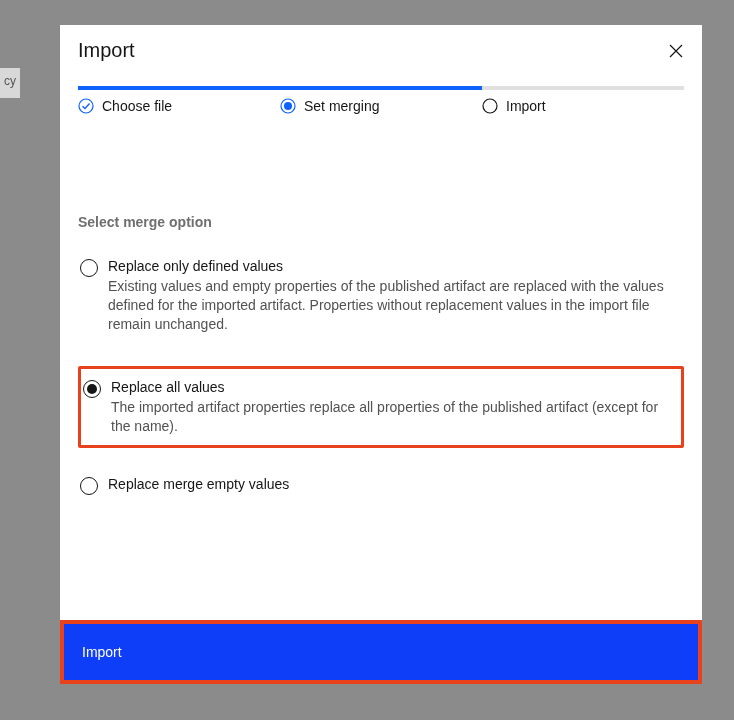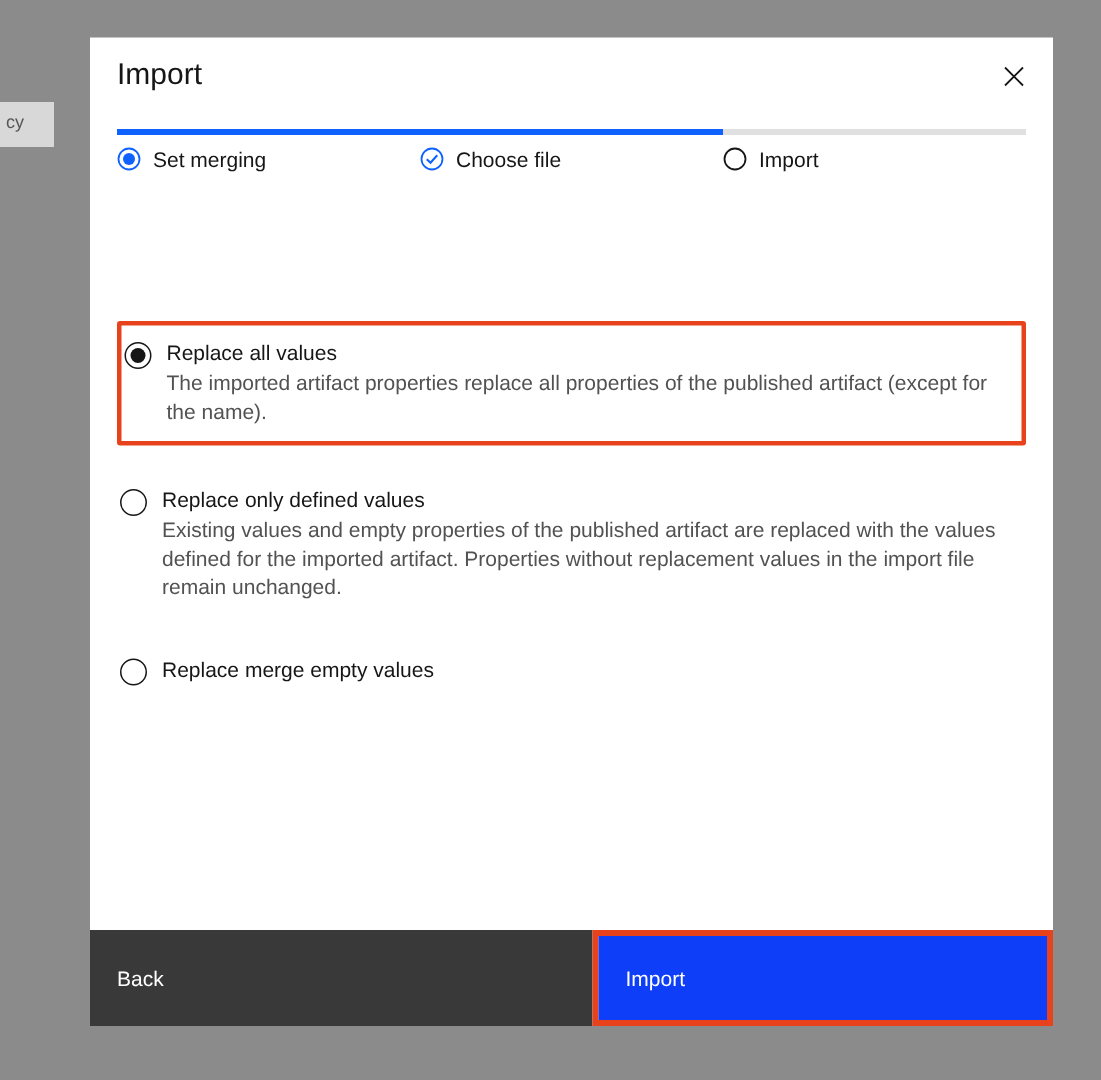--- a/index.html
+++ b/index.html
@@ -8,21 +8,21 @@
       background: #8b8b8b;
       width: 734px;
       height: 720px;
       overflow: hidden;
       position: relative;
     }
     .bg-strip {
       position: absolute;
       top: 68px;
       left: 0;
-      width: 36px;
+      width: 20px;
       height: 30px;
       background: #d8d8d8;
       color: #555;
       font-size: 12px;
       padding: 6px 4px;
     }
     .modal {
       position: absolute;
       top: 25px;
       left: 60px;
@@ -185,69 +185,69 @@
   <div class="steps-bar">
     <div class="seg done"></div>
     <div class="seg pending"></div>
   </div>
 
   <div class="steps">
     <div class="step">
       <span class="step-icon">
         <svg viewBox="0 0 16 16" width="16" height="16">
             <circle cx="8" cy="8" r="7" fill="none" stroke="#0f62fe" stroke-width="1.2"></circle>
+            <path d="M4.5 8.2 L7 10.5 L11.5 5.5" fill="none" stroke="#0f62fe" stroke-width="1.4"></path>
+          </svg>
+      </span>
+      <span class="step-label">Choose file</span>
+    </div>
+    <div class="step">
+      <span class="step-icon">
+        <svg viewBox="0 0 16 16" width="16" height="16">
+            <circle cx="8" cy="8" r="7" fill="none" stroke="#0f62fe" stroke-width="1.2"></circle>
             <circle cx="8" cy="8" r="4" fill="#0f62fe"></circle>
           </svg>
       </span>
       <span class="step-label">Set merging</span>
-    </div>
-    <div class="step">
-      <span class="step-icon">
-        <svg viewBox="0 0 16 16" width="16" height="16">
-            <circle cx="8" cy="8" r="7" fill="none" stroke="#0f62fe" stroke-width="1.2"></circle>
-            <path d="M4.5 8.2 L7 10.5 L11.5 5.5" fill="none" stroke="#0f62fe" stroke-width="1.4"></path>
-          </svg>
-      </span>
-      <span class="step-label">Choose file</span>
     </div>
     <div class="step">
       <span class="step-icon">
         <svg viewBox="0 0 16 16" width="16" height="16">
             <circle cx="8" cy="8" r="7" fill="none" stroke="#161616" stroke-width="1.2"></circle>
           </svg>
       </span>
       <span class="step-label">Import</span>
     </div>
   </div>
 
   <div class="content">
+    <div class="section-label">Select merge option</div>
+
+    <div class="radio-option">
+      <div class="radio-circle"></div>
+      <div class="radio-content">
+        <div class="radio-title">Replace only defined values</div>
+        <div class="radio-desc">Existing values and empty properties of the published artifact are replaced with the values defined for the imported artifact. Properties without replacement values in the import file remain unchanged.</div>
+      </div>
+    </div>
 
     <div class="radio-option highlight">
       <div class="radio-circle selected"></div>
       <div class="radio-content">
         <div class="radio-title">Replace all values</div>
         <div class="radio-desc">The imported artifact properties replace all properties of the published artifact (except for the name).</div>
       </div>
     </div>
 
     <div class="radio-option">
       <div class="radio-circle"></div>
       <div class="radio-content">
-        <div class="radio-title">Replace only defined values</div>
-        <div class="radio-desc">Existing values and empty properties of the published artifact are replaced with the values defined for the imported artifact. Properties without replacement values in the import file remain unchanged.</div>
-      </div>
-    </div>
-
-    <div class="radio-option">
-      <div class="radio-circle"></div>
-      <div class="radio-content">
         <div class="radio-title">Replace merge empty values</div>
       </div>
     </div>
   </div>
 
   <div class="footer">
-    <button class="btn btn-back">Back</button>
     <div class="btn-import-wrap">
       <button class="btn-import">Import</button>
     </div>
   </div>
 </div>
 
 </body></html>

